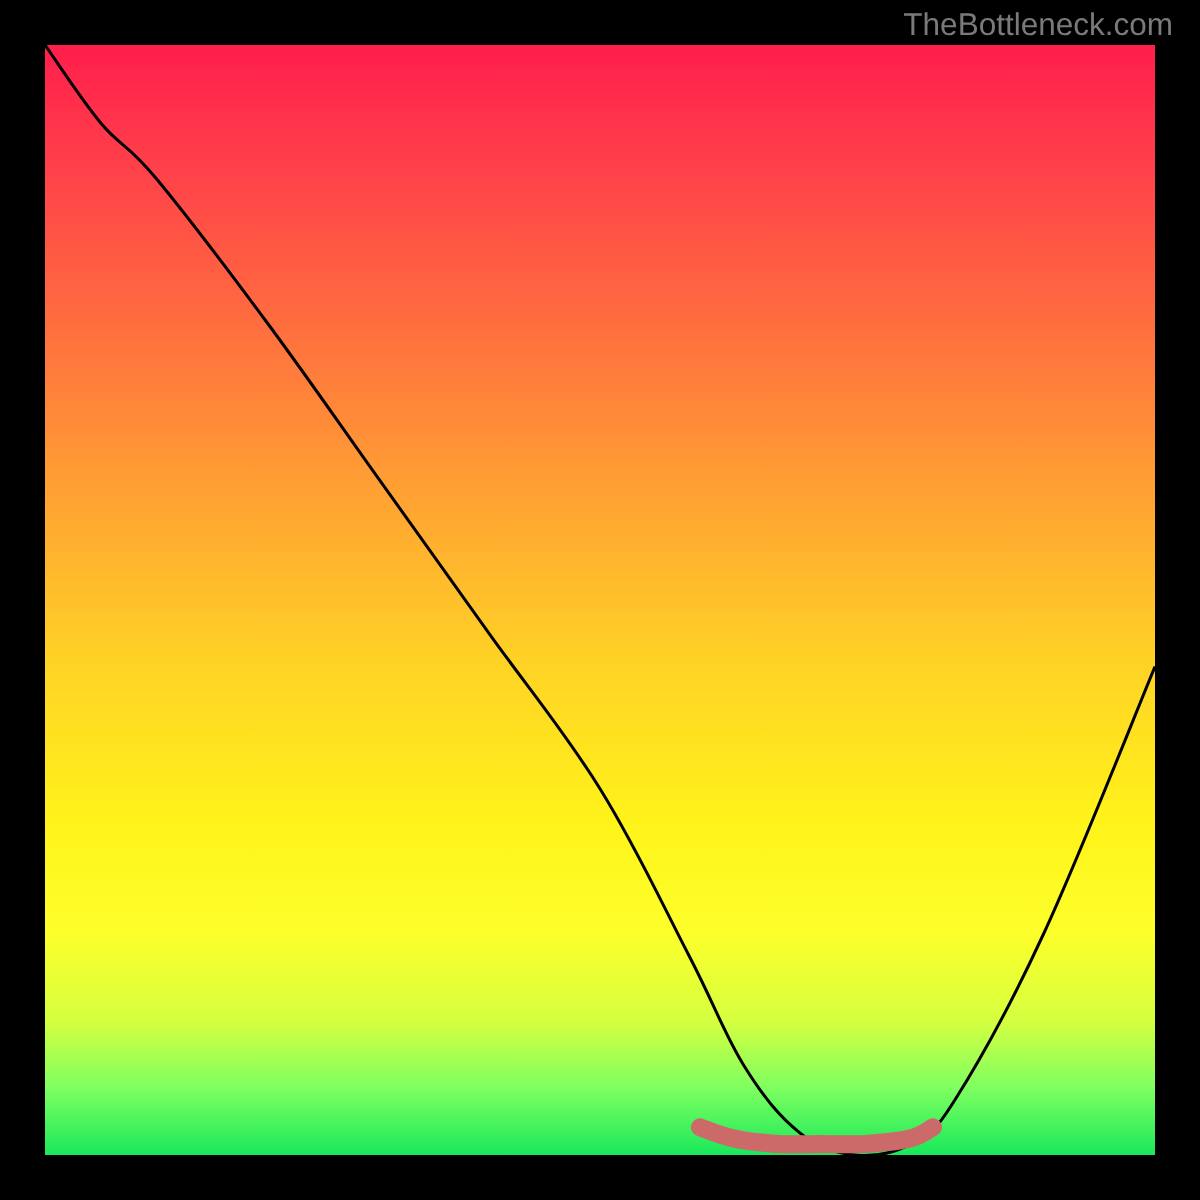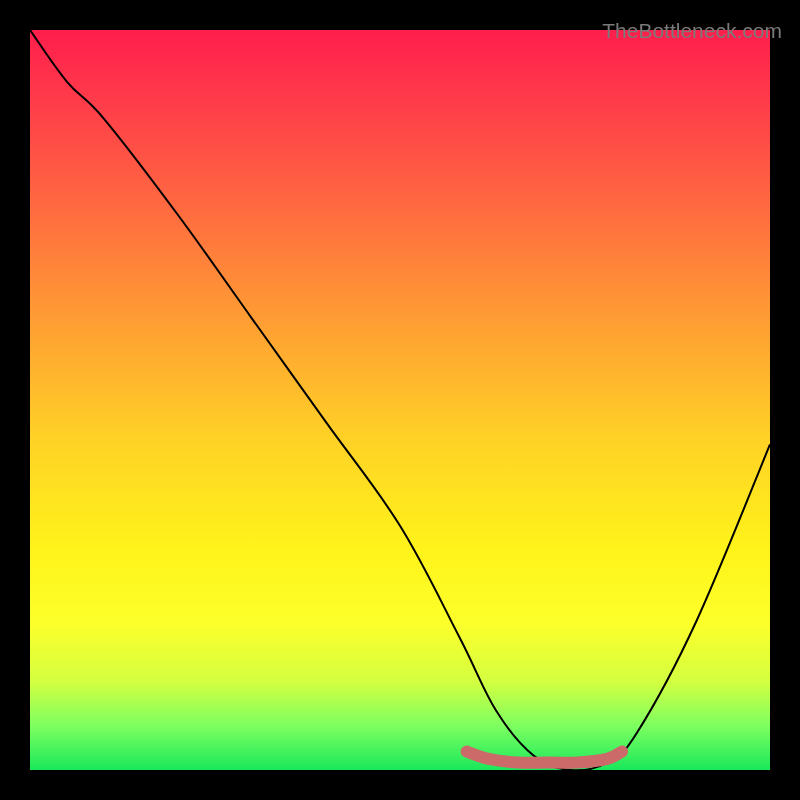--- a/index.html
+++ b/index.html
@@ -6,21 +6,21 @@
     margin: 0;
     padding: 0;
     width: 800px;
     height: 800px;
     background: #000;
     position: relative;
     font-family: Arial, sans-serif;
   }
   .watermark {
     position: absolute;
-    top: 19px;
+    top: 5px;
     right: 18px;
     color: #7a7a7a;
     font-size: 21px;
     font-weight: 500;
     z-index: 10;
   }
   .plot-area {
     position: absolute;
     left: 30px;
     top: 30px;

